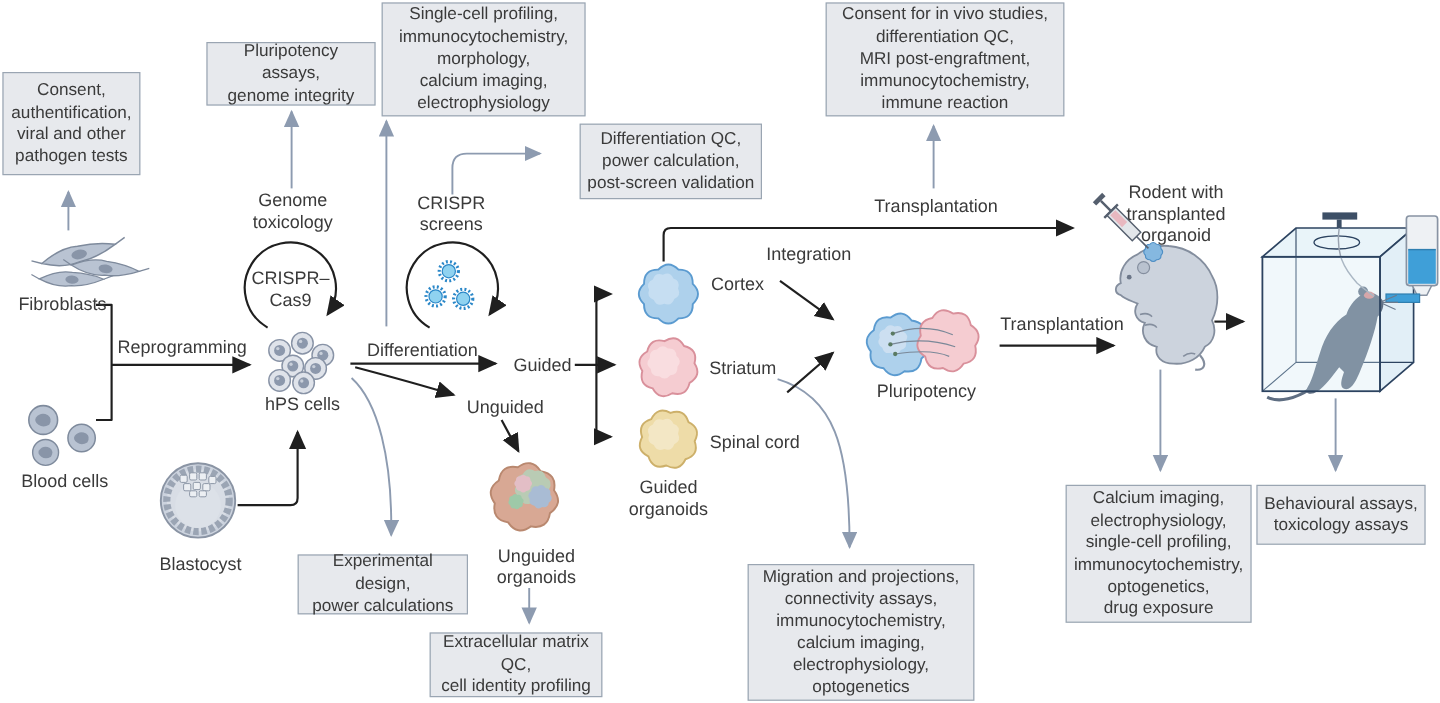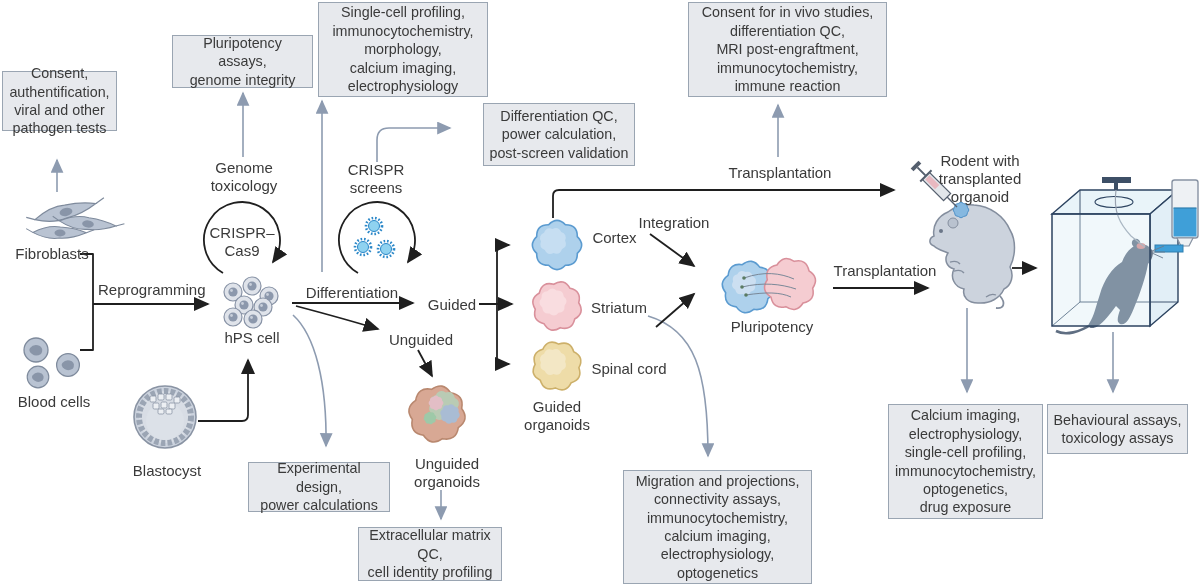--- a/index.html
+++ b/index.html
@@ -219,21 +219,21 @@
     <g>
       <rect x="1102" y="177" width="29" height="6" fill="#3d4f66"></rect>
       <rect x="1114" y="183" width="4" height="7" fill="#3d4f66"></rect>
       <path d="M1116,190 C1113,212 1120,224 1131,236 C1137,241 1141,244 1145,247" stroke="#9aa3b0" stroke-width="1.2" fill="none"></path>
     </g>
 
     <rect x="1052" y="214" width="98" height="112" fill="#d2e9f3" fill-opacity="0.30" stroke="#2c4360" stroke-width="1.5"></rect>
   </g>
 </svg>
 
-  <div class="qcbox" style="left:2px;top:71px;width:115px;height:60px">Consent,
+  <div class="qcbox" style="left:2px;top:60px;width:115px;height:86px">Consent,
 authentification,
 viral and other
 pathogen tests</div>
   <div class="qcbox" style="left:172px;top:35px;width:141px;height:53px">Pluripotency assays,
 genome integrity</div>
   <div class="qcbox" style="left:318px;top:2px;width:170px;height:95px">Single-cell profiling,
 immunocytochemistry,
 morphology,
 calcium imaging,
 electrophysiology</div>
@@ -261,37 +261,37 @@
 immunocytochemistry,
 optogenetics,
 drug exposure</div>
   <div class="qcbox" style="left:1047px;top:404px;width:141px;height:50px">Behavioural assays,
 toxicology assays</div>
 
   <div class="lbl lbl-left" style="left:10px;top:245px;width:84px">Fibroblasts</div>
   <div class="lbl" style="left:10px;top:393px;width:88px">Blood cells</div>
   <div class="lbl" style="left:122px;top:462px;width:90px">Blastocyst</div>
   <div class="lbl" style="left:98px;top:281px;width:106px">Reprogramming</div>
-  <div class="lbl" style="left:213px;top:329px;width:78px">hPS cell</div>
+  <div class="lbl" style="left:213px;top:329px;width:78px">hPS cells</div>
   <div class="lbl" style="left:198px;top:159px;width:92px">Genome
 toxicology</div>
   <div class="lbl" style="left:200px;top:224px;width:84px">CRISPR–
 Cas9</div>
   <div class="lbl" style="left:332px;top:161px;width:88px">CRISPR
 screens</div>
   <div class="lbl" style="left:303px;top:284px;width:98px">Differentiation</div>
   <div class="lbl" style="left:424px;top:296px;width:56px">Guided</div>
   <div class="lbl" style="left:386px;top:331px;width:70px">Unguided</div>
   <div class="lbl" style="left:400px;top:455px;width:94px">Unguided
 organoids</div>
   <div class="lbl lbl-left" style="left:587px;top:229px;width:55px">Cortex</div>
   <div class="lbl lbl-left" style="left:587px;top:299px;width:64px">Striatum</div>
   <div class="lbl lbl-left" style="left:587px;top:360px;width:84px">Spinal cord</div>
   <div class="lbl" style="left:512px;top:398px;width:90px">Guided
 organoids</div>
-  <div class="lbl" style="left:634px;top:214px;width:80px">Integration</div>
+  <div class="lbl" style="left:634px;top:204px;width:80px">Integration</div>
   <div class="lbl" style="left:727px;top:318px;width:90px">Pluripotency</div>
   <div class="lbl" style="left:726px;top:164px;width:108px">Transplantation</div>
   <div class="lbl" style="left:831px;top:262px;width:108px">Transplantation</div>
   <div class="lbl" style="left:928px;top:152px;width:104px">Rodent with
 transplanted
 organoid</div>
 </div>
 
 </body></html>

